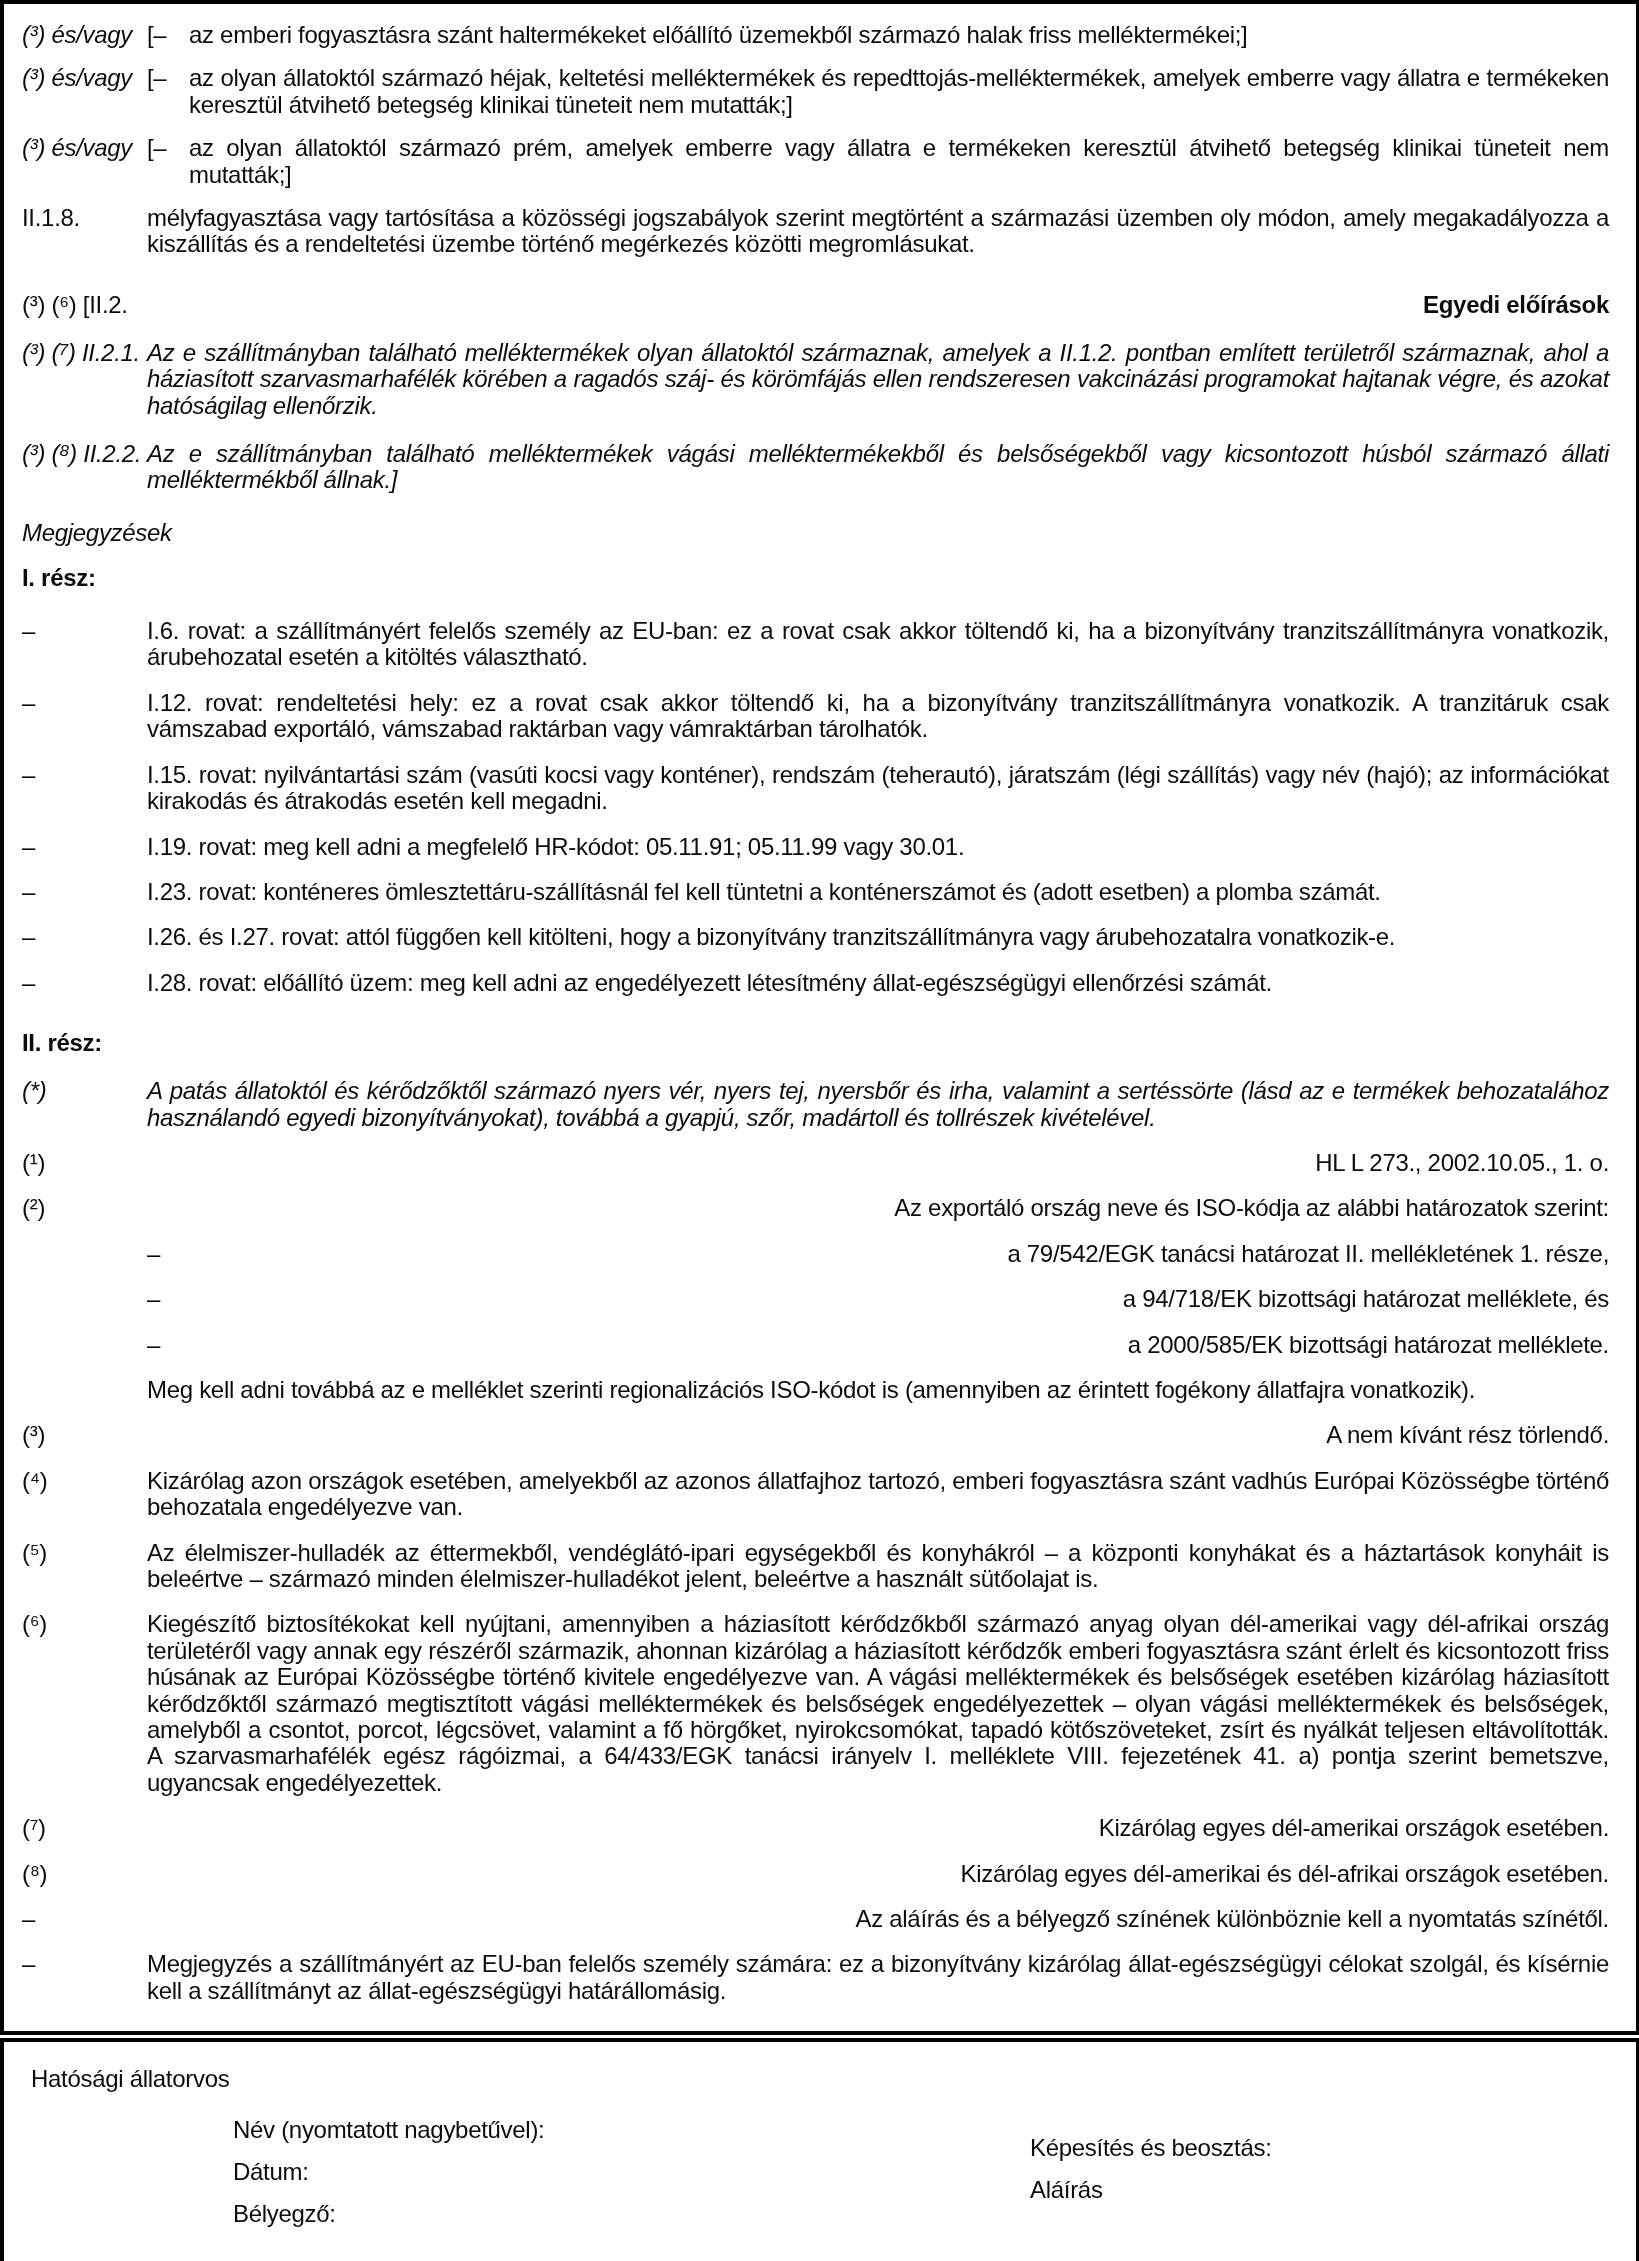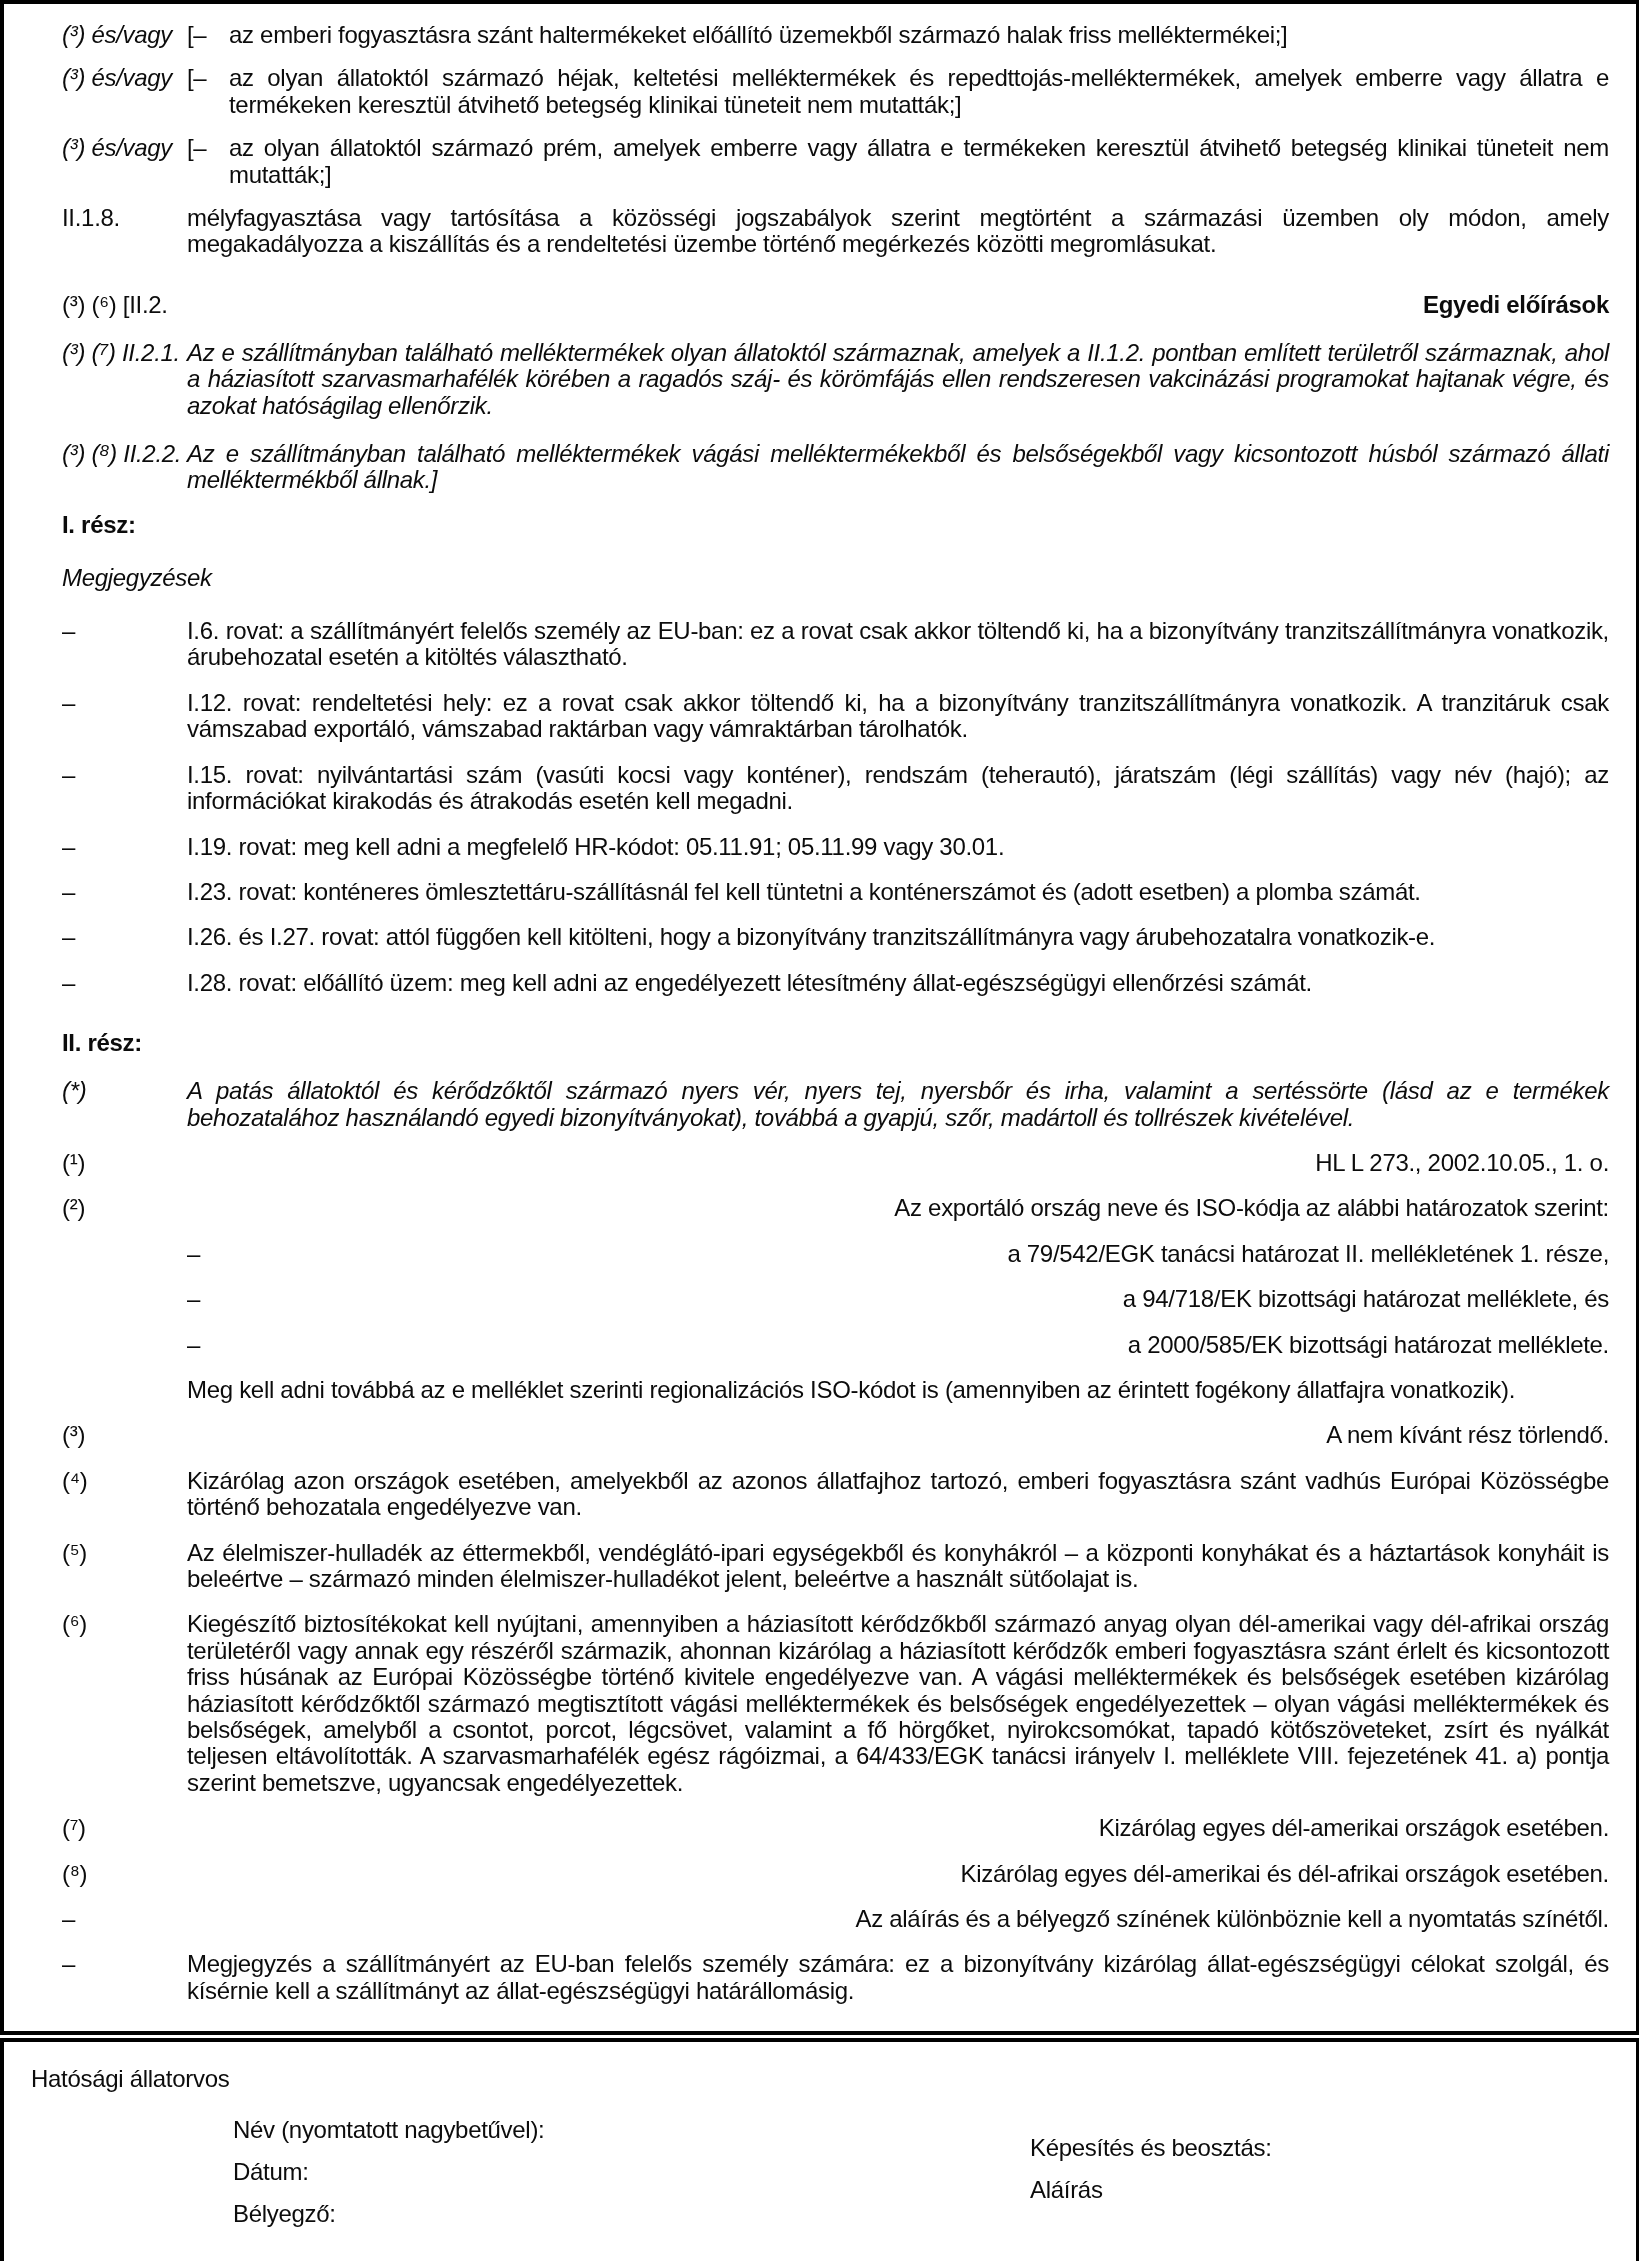--- a/index.html
+++ b/index.html
@@ -25,21 +25,20 @@
     background: var(--bg);
   }
   .main {
     padding: 18px 27px 26.4px 18px;
   }
   
   .row {
     display: grid;
     grid-template-columns: 125px 1fr;
     margin-top: 17px;
-    margin-left: 40px;
   }
   .row.first { margin-top: 0; }
   
   .row.sub { grid-template-columns: 125px 42px 1fr; }
   .lbl { white-space: nowrap; }
   .it { font-style: italic; }
   .b { font-weight: bold; }
   .t { text-align: justify; }
   .t.nj { text-align: right; }
   
@@ -101,26 +100,26 @@
   <div class="row g36">
     <span class="lbl">(³) (⁷) II.2.1.</span>
     <span class="t">Az e szállítmányban található melléktermékek olyan állatoktól származnak, amelyek a II.1.2. pontban említett területről származnak, ahol a háziasított szarvasmarhafélék körében a ragadós száj- és körömfájás ellen rendszeresen vakcinázási programokat hajtanak végre, és azokat hatóságilag ellenőrzik.</span>
   </div>
 
   <div class="row g36">
     <span class="lbl">(³) (⁸) II.2.2.</span>
     <span class="t">Az e szállítmányban található melléktermékek vágási melléktermékekből és belsőségekből vagy kicsontozott húsból származó állati melléktermékből állnak.]</span>
   </div>
 
-  <div class="row g32">
-    <span class="b" style="grid-column: 1 / span 2;">I. rész:</span>
-  </div>
-
   <div class="row g44">
     <span class="it" style="grid-column: 1 / span 2;">Megjegyzések</span>
+  </div>
+
+  <div class="row g32">
+    <span class="b" style="grid-column: 1 / span 2;">I. rész:</span>
   </div>
 
   <div class="row g44">
     <span class="lbl">–</span>
     <span class="t">I.6. rovat: a szállítmányért felelős személy az EU-ban: ez a rovat csak akkor töltendő ki, ha a bizonyítvány tranzitszállítmányra vonatkozik, árubehozatal esetén a kitöltés választható.</span>
   </div>
 
   <div class="row g32">
     <span class="lbl">–</span>
     <span class="t">I.12. rovat: rendeltetési hely: ez a rovat csak akkor töltendő ki, ha a bizonyítvány tranzitszállítmányra vonatkozik. A tranzitáruk csak vámszabad exportáló, vámszabad raktárban vagy vámraktárban tárolhatók.</span>

